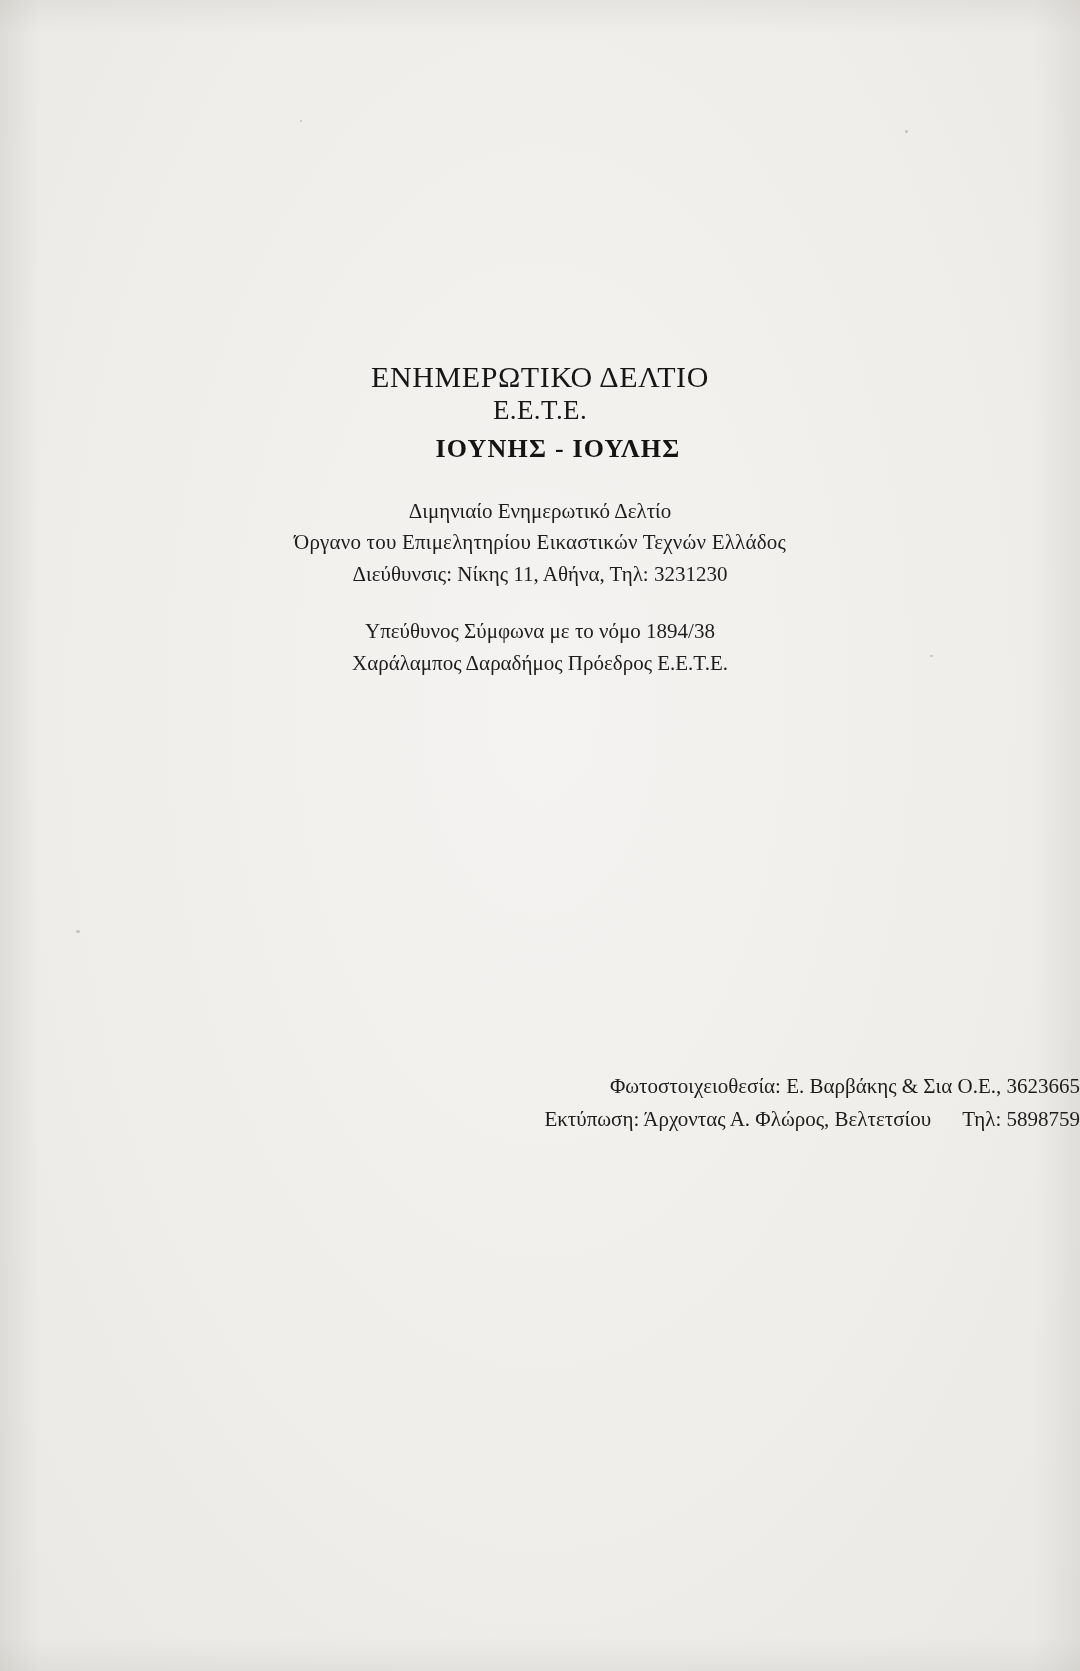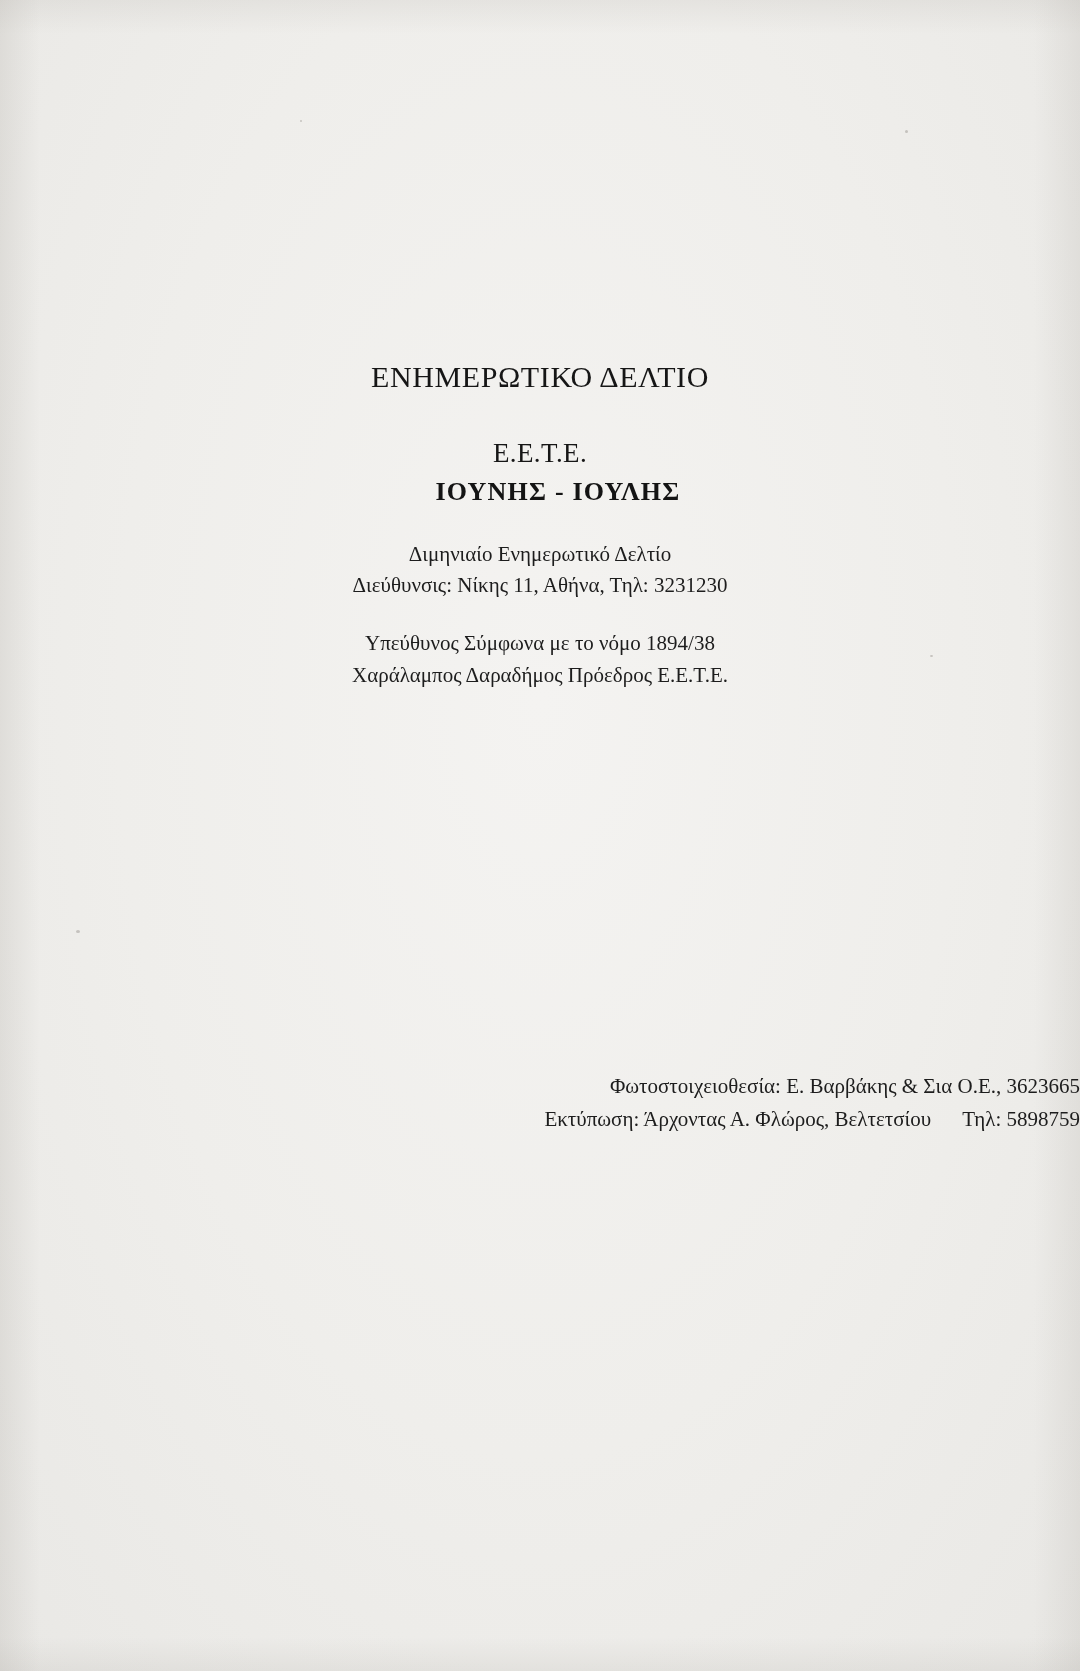--- a/index.html
+++ b/index.html
@@ -55,21 +55,20 @@
     letter-spacing: 0.6px;
     line-height: 1.16;
     color: #161616;
   }
 
   .title-sub {
     font-size: 27px;
     letter-spacing: 0.4px;
     line-height: 1.18;
     color: #161616;
-    margin-top: 43px;
   }
 
   .title-issue {
     font-size: 26px;
     font-weight: bold;
     letter-spacing: 1.2px;
     line-height: 1.5;
     margin-top: 2px;
     color: #141414;
     padding-left: 36px;
@@ -124,20 +123,21 @@
 
 <div class="content">
 
   <div class="masthead">
     <div class="title-main">ΕΝΗΜΕΡΩΤΙΚΟ ΔΕΛΤΙΟ</div>
     <div class="title-sub">Ε.Ε.Τ.Ε.</div>
     <div class="title-issue">ΙΟΥΝΗΣ - ΙΟΥΛΗΣ</div>
 
     <div class="imprint">
       <div>Διμηνιαίο Ενημερωτικό Δελτίο</div>
+      <div class="line-org">Όργανο του Επιμελητηρίου Εικαστικών Τεχνών Ελλάδος</div>
       <div>Διεύθυνσις: Νίκης 11, Αθήνα, Τηλ: 3231230</div>
     </div>
 
     <div class="responsible">
       <div>Υπεύθυνος Σύμφωνα με το νόμο 1894/38</div>
       <div>Χαράλαμπος Δαραδήμος Πρόεδρος Ε.Ε.Τ.Ε.</div>
     </div>
   </div>
 
   <div class="colophon">

